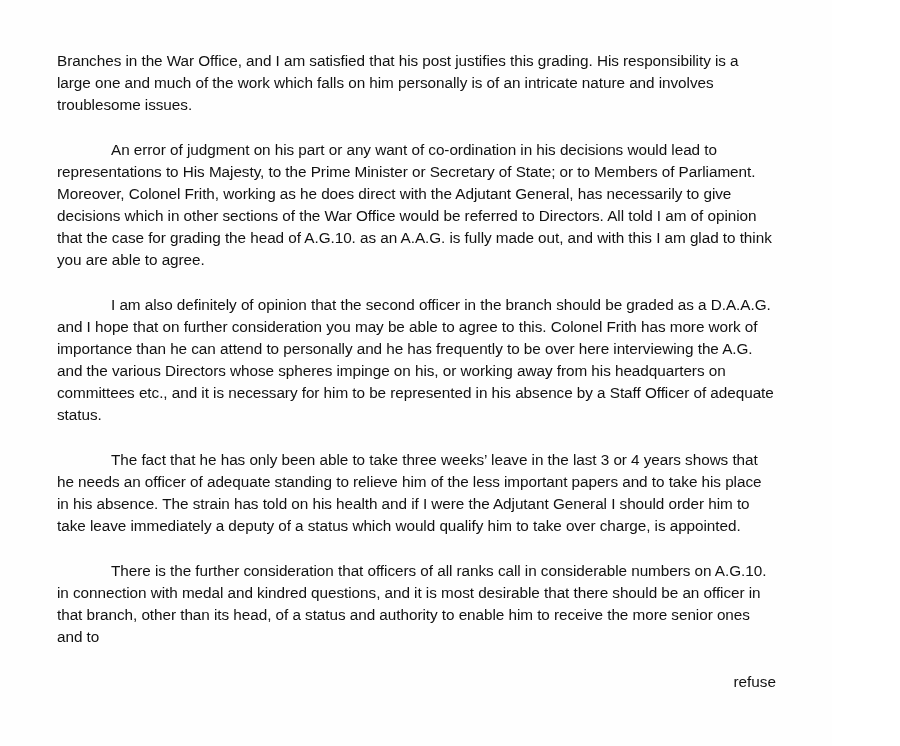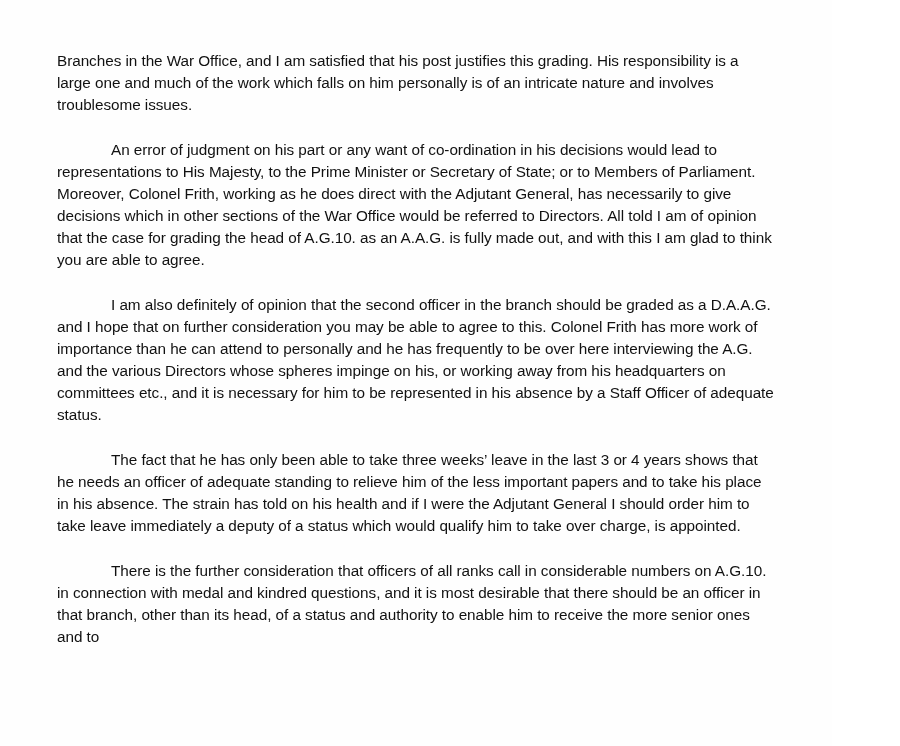--- a/index.html
+++ b/index.html
@@ -43,13 +43,14 @@
   <p class="para"><span>Branches in the War Office, and I am satisfied that his post justifies this grading. His responsibility is a large one and much of the work which falls on him personally is of an intricate nature and involves troublesome issues.</span></p>
 
   <p class="para indent"><span>An error of judgment on his part or any want of co-ordination in his decisions would lead to representations to His Majesty, to the Prime Minister or Secretary of State; or to Members of Parliament. Moreover, Colonel Frith, working as he does direct with the Adjutant General, has necessarily to give decisions which in other sections of the War Office would be referred to Directors. All told I am of opinion that the case for grading the head of A.G.10. as an A.A.G. is fully made out, and with this I am glad to think you are able to agree.</span></p>
 
   <p class="para indent"><span>I am also definitely of opinion that the second officer in the branch should be graded as a D.A.A.G. and I hope that on further consideration you may be able to agree to this. Colonel Frith has more work of importance than he can attend to personally and he has frequently to be over here interviewing the A.G. and the various Directors whose spheres impinge on his, or working away from his headquarters on committees etc., and it is necessary for him to be represented in his absence by a Staff Officer of adequate status.</span></p>
 
   <p class="para indent"><span>The fact that he has only been able to take three weeks’ leave in the last 3 or 4 years shows that he needs an officer of adequate standing to relieve him of the less important papers and to take his place in his absence. The strain has told on his health and if I were the Adjutant General I should </span><span class="u">order</span><span> him to take leave immediately a deputy of a status which would qualify him to take over charge, is appointed.</span></p>
 
   <p class="para indent"><span>There is the further consideration that officers of all ranks call in considerable numbers on A.G.10. in connection with medal and kindred questions, and it is most desirable that there should be an officer in that branch, other than its head, of a status and authority to enable him to receive the more senior ones and to</span></p>
 
+  <p class="catchword">refuse</p>
 </div>
 
 </body></html>

